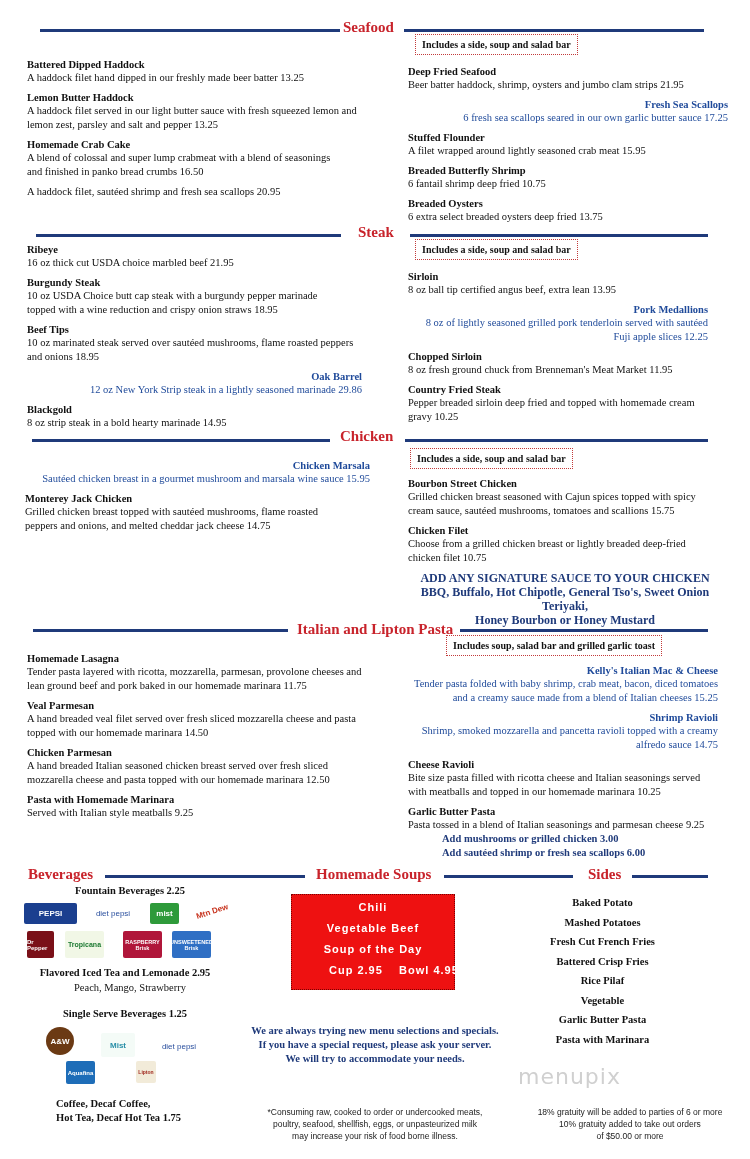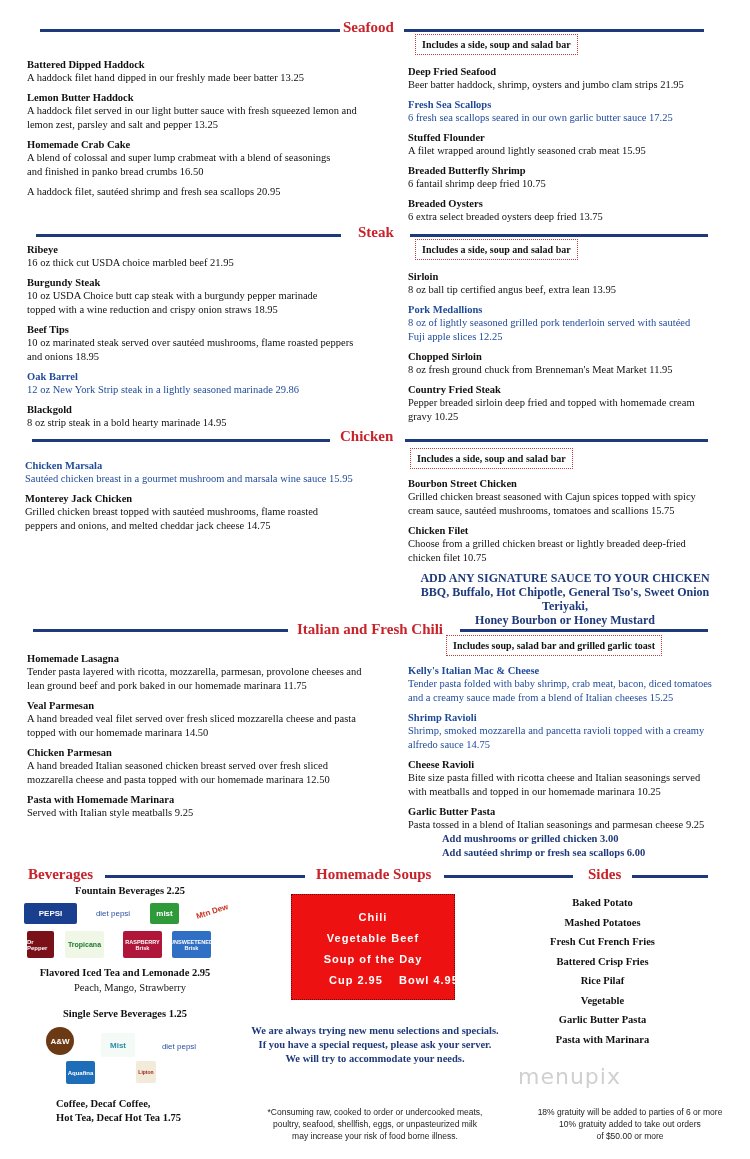--- a/index.html
+++ b/index.html
@@ -5,21 +5,21 @@
   html, body { margin: 0; padding: 0; background: #ffffff; }
   body { width: 750px; height: 1159px; position: relative; overflow: hidden;
          font-family: "Liberation Serif", "DejaVu Serif", serif; color: #111; }
   .abs { position: absolute; }
   .rule { position: absolute; height: 3px; background: #1f3a7a; }
   .sec-title { position: absolute; color: #c8232b; font-weight: bold; font-size: 15px; white-space: nowrap; }
   .col { position: absolute; }
   .item { margin-bottom: 6px; }
   .item-name { font-weight: bold; font-size: 10.5px; line-height: 13px; }
   .item-desc { font-size: 10.5px; line-height: 14px; }
-  .blue .item-name, .blue .item-desc { color: #1f4a9a; }
+  .blue .item-name, .blue .item-desc { color: #1f4a9a; text-align: right; }
   .includes-box { position: absolute; border: 1px dotted #c23a3a; font-weight: bold; font-size: 10px;
                   padding: 4px 6px; white-space: nowrap; }
   .sauce { position: absolute; text-align: center; color: #1f3a7a; font-weight: bold; font-size: 12px; line-height: 14px; }
   .addon { color: #1f3a7a; font-weight: bold; font-size: 10.5px; line-height: 14px; padding-left: 34px; }
   .center { text-align: center; }
   .bev-head { font-weight: bold; font-size: 10.5px; }
   .logo { position: absolute; font-family: "Liberation Sans", sans-serif; font-size: 8px; font-weight: bold;
           display: flex; align-items: center; justify-content: center; color: #fff; border-radius: 2px; }
   .soup-box { position: absolute; background: #ee1111; border: 1px dotted #7a0000; color: #fff;
               font-family: "Liberation Sans", "DejaVu Sans", sans-serif; font-weight: bold; font-size: 11px;
@@ -154,21 +154,21 @@
     </div>
 </div>
 
 <div class="sauce" style="left:400px; top:571px; width:330px;">
   <div>ADD ANY SIGNATURE SAUCE TO YOUR CHICKEN</div>
   <div>BBQ, Buffalo, Hot Chipotle, General Tso's, Sweet Onion Teriyaki,</div>
   <div>Honey Bourbon or Honey Mustard</div>
 </div>
 
 <div class="rule" style="left:33px; top:629px; width:255px;"></div>
-<div class="sec-title" style="left:297px; top:621px;">Italian and Fresh Chili</div>
+<div class="sec-title" style="left:297px; top:621px;">Italian and Lipton Pasta</div>
 <div class="rule" style="left:460px; top:629px; width:248px;"></div>
 <div class="includes-box" style="left:446px; top:635px;">Includes soup, salad bar and grilled garlic toast</div>
 
 <div class="col" style="left:27px; top:652px; width:345px;">
   <div class="item">
       <div class="item-name">Homemade Lasagna</div>
       <div class="item-desc">Tender pasta layered with ricotta, mozzarella, parmesan, provolone cheeses and lean ground beef and pork baked in our homemade marinara  11.75</div>
     </div>
   <div class="item">
       <div class="item-name">Veal Parmesan</div>
@@ -229,21 +229,21 @@
 <div class="logo" style="left:136px; top:1061px; width:20px; height:22px; background:#f2ebd9; color:#a0281e; font-size:5px;">Lipton</div>
 
 <div class="abs bev-head" style="left:56px; top:1097px; font-size:10.5px; line-height:14px;">
   <div>Coffee, Decaf Coffee,</div>
   <div>Hot Tea, Decaf Hot Tea  1.75</div>
 </div>
 
 <div class="rule" style="left:240px; top:875px; width:65px;"></div>
 <div class="sec-title" style="left:316px; top:866px;">Homemade Soups</div>
 <div class="rule" style="left:444px; top:875px; width:66px;"></div>
-<div class="soup-box" style="left:291px; top:894px; width:162px; height:92px; padding-top:12px;">
+<div class="soup-box" style="left:291px; top:894px; width:162px; height:92px; padding-top:2px;">
   <div>Chili</div>
   <div>Vegetable Beef</div>
   <div>Soup of the Day</div>
   <div style="white-space:pre;margin-left:37px;">Cup 2.95    Bowl 4.95</div>
 </div>
 
 <div class="note" style="left:240px; top:1024px; width:270px;">
   <div>We are always trying new menu selections and specials.</div>
   <div>If you have a special request, please ask your server.</div>
   <div>We will try to accommodate your needs.</div>

